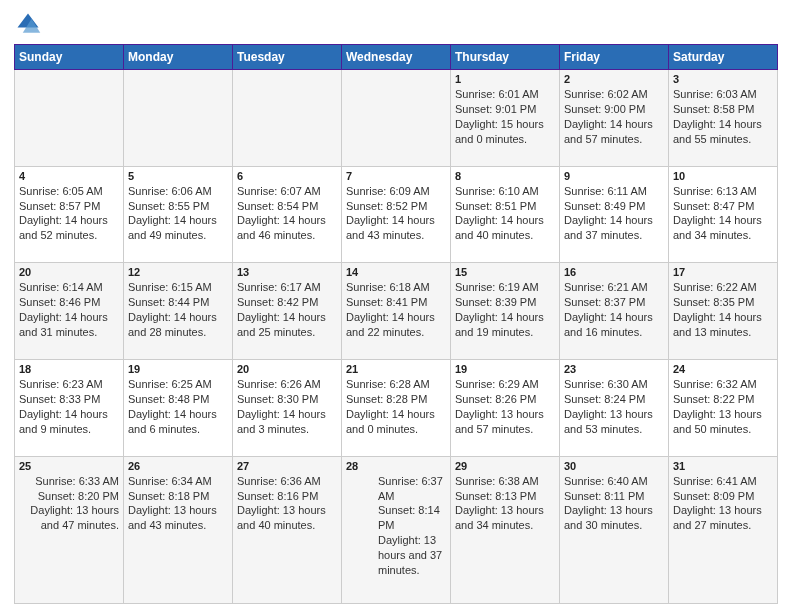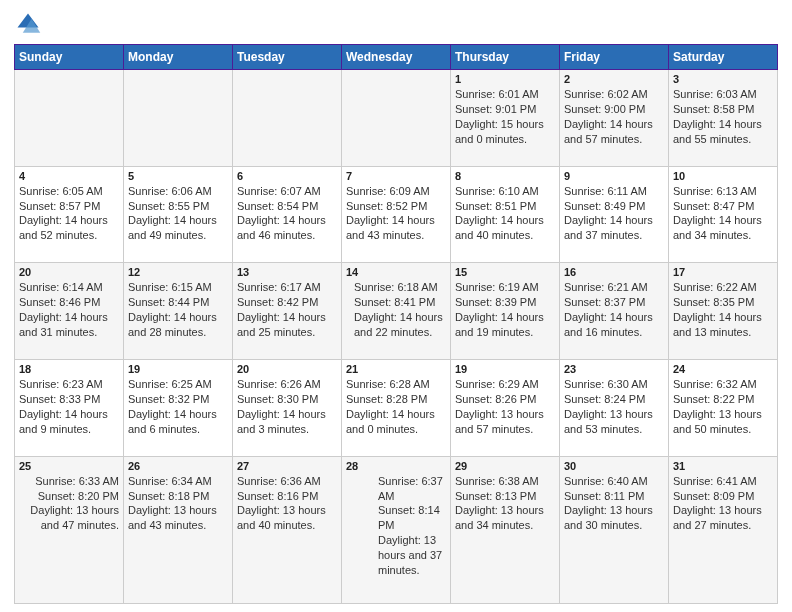--- a/index.html
+++ b/index.html
@@ -225,21 +225,21 @@
 Daylight: 14 hours and 28 minutes.</div>
             </td>
             <td>
               <div class="day-number">13</div>
               <div class="day-info" style="white-space: pre-line;">Sunrise: 6:17 AM
 Sunset: 8:42 PM
 Daylight: 14 hours and 25 minutes.</div>
             </td>
             <td>
               <div class="day-number">14</div>
-              <div class="day-info" style="white-space: pre-line; margin-left: 8px;">Sunrise: 6:18 AM
+              <div class="day-info" style="white-space: pre-line;">Sunrise: 6:18 AM
 Sunset: 8:41 PM
 Daylight: 14 hours and 22 minutes.</div>
             </td>
             <td>
               <div class="day-number">15</div>
               <div class="day-info" style="white-space: pre-line;">Sunrise: 6:19 AM
 Sunset: 8:39 PM
 Daylight: 14 hours and 19 minutes.</div>
             </td>
             <td>
@@ -258,21 +258,21 @@
           <tr>
             <td>
               <div class="day-number">18</div>
               <div class="day-info" style="white-space: pre-line;">Sunrise: 6:23 AM
 Sunset: 8:33 PM
 Daylight: 14 hours and 9 minutes.</div>
             </td>
             <td>
               <div class="day-number">19</div>
               <div class="day-info" style="white-space: pre-line;">Sunrise: 6:25 AM
-Sunset: 8:32 PM
+Sunset: 8:48 PM
 Daylight: 14 hours and 6 minutes.</div>
             </td>
             <td>
               <div class="day-number">20</div>
               <div class="day-info" style="white-space: pre-line;">Sunrise: 6:26 AM
 Sunset: 8:30 PM
 Daylight: 14 hours and 3 minutes.</div>
             </td>
             <td>
               <div class="day-number">21</div>

